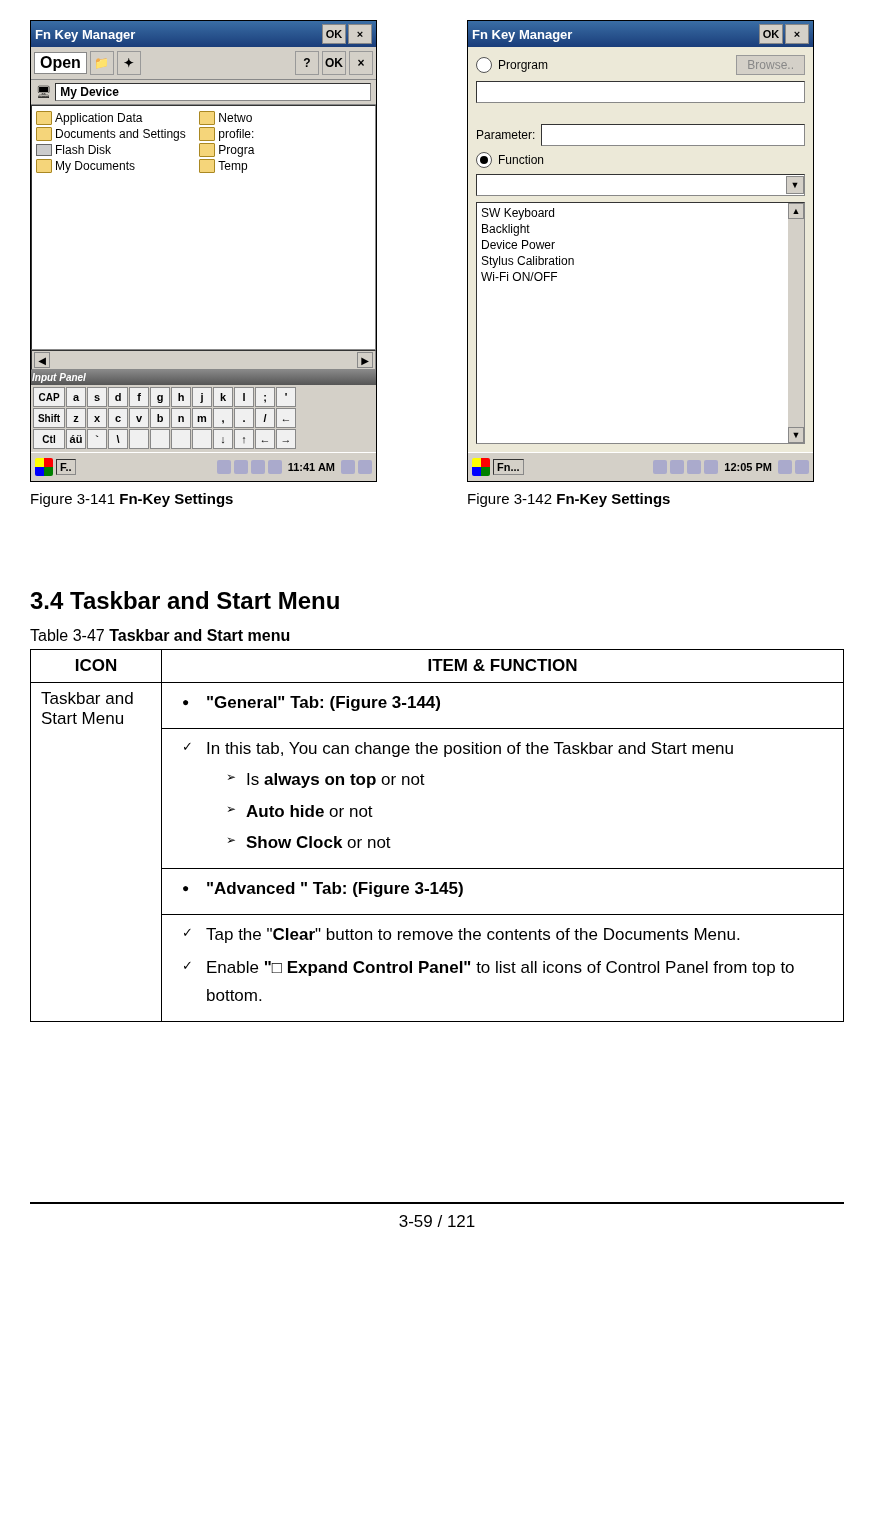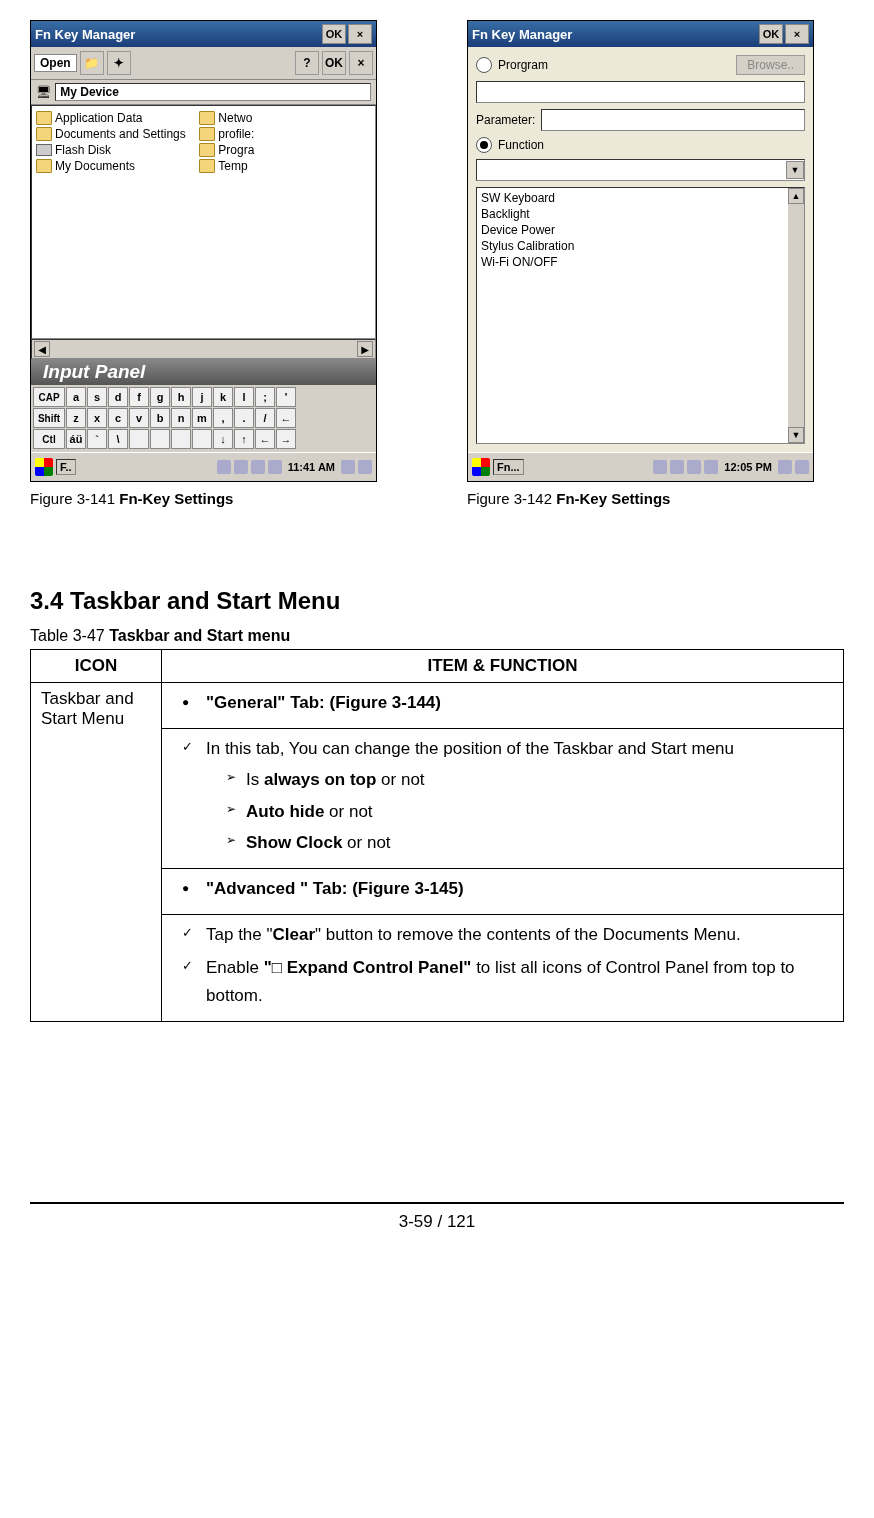--- a/index.html
+++ b/index.html
@@ -59,21 +59,21 @@
     align-items: center;
     gap: 3px;
     padding: 3px;
     border-bottom: 1px solid #888;
     height: 26px;
   }
   .toolbar .open-btn {
     background: #fff;
     border: 1px solid #888;
     padding: 1px 5px;
-    font-size: 12px;
+    font-size: 16px;
     font-weight: bold;
   }
   .toolbar .icon-btn {
     background: #d4d0c8;
     border: 1px solid #999;
     width: 22px;
     height: 22px;
     display: flex;
     align-items: center;
     justify-content: center;
@@ -133,24 +133,24 @@
     display: flex;
     align-items: center;
     justify-content: space-between;
     padding: 0 2px;
     border: 1px inset #888;
   }
   .scrollbar-h .sb-btn { width: 14px; height: 14px; border: 1px solid #888; background: #d4d0c8; font-size:10px; display:flex;align-items:center;justify-content:center;}
   .input-panel-title {
     background: linear-gradient(#888, #555);
     color: #fff;
-    padding: 2px 12px;
+    padding: 2px 1px;
     font-weight: bold;
     font-style: italic;
-    font-size: 19px;
+    font-size: 10px;
   }
   .keyboard {
     background: #d4d0c8;
     padding: 2px;
     font-size: 11px;
   }
   .kb-row {
     display: flex;
     gap: 1px;
     margin-bottom: 1px;
@@ -231,20 +231,21 @@
   }
   .text-input {
     background: #fff;
     border: 1px inset #888;
     height: 20px;
   }
   .param-row {
     display: flex;
     align-items: center;
     gap: 6px;
+    margin-top: 15px;
   }
   .param-row .text-input { flex: 1; }
   .dropdown {
     background: #fff;
     border: 1px inset #888;
     height: 20px;
     display: flex;
     align-items: center;
     justify-content: flex-end;
   }

